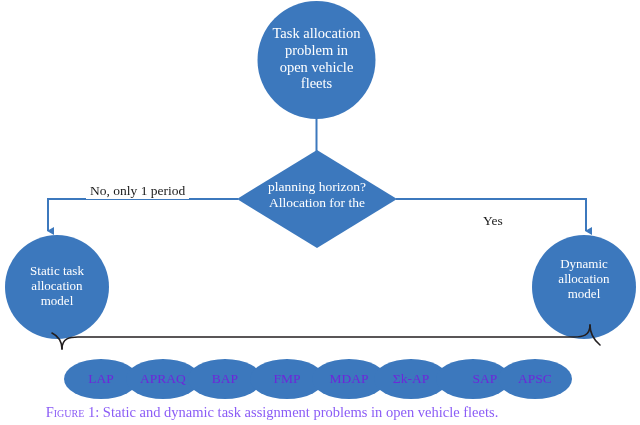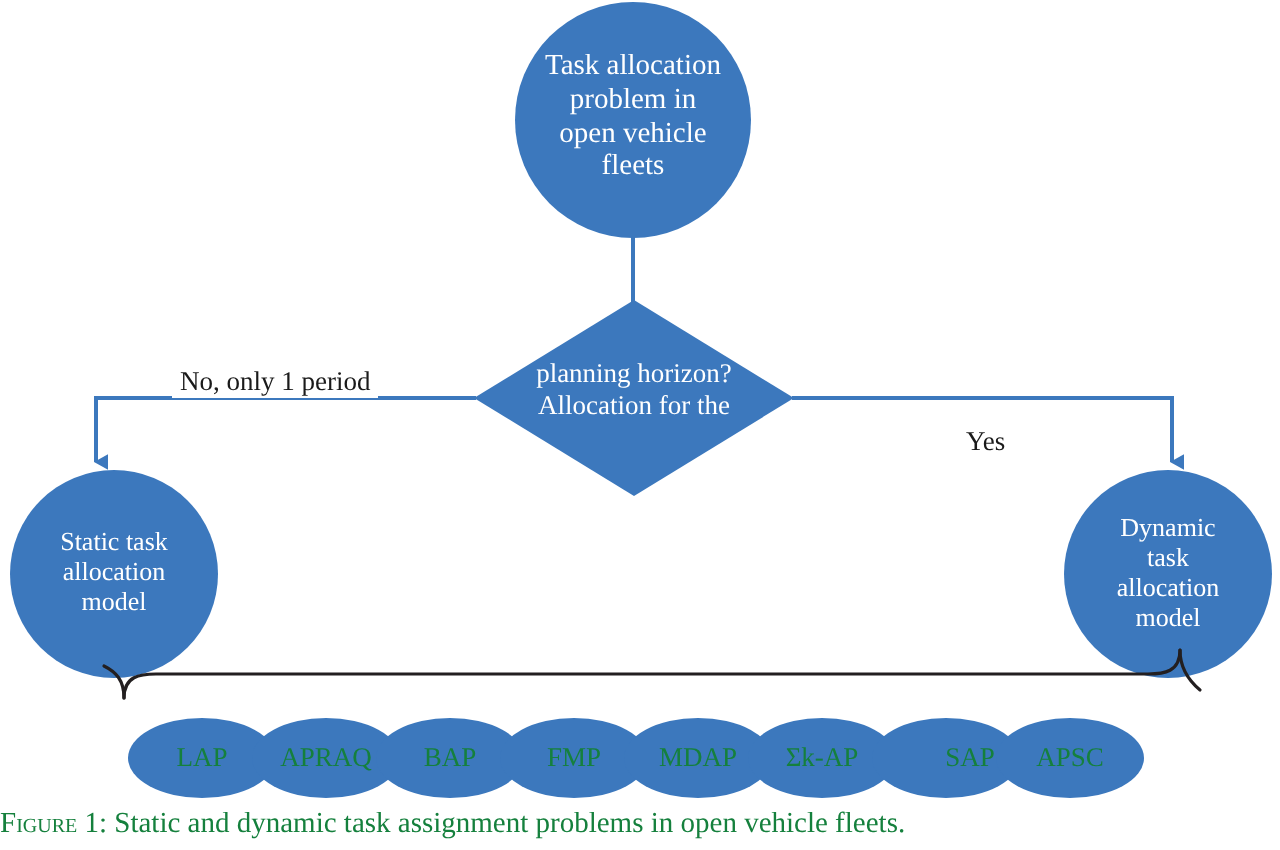--- a/index.html
+++ b/index.html
@@ -10,27 +10,27 @@
     position:absolute;color:#ffffff;text-align:center;
     font-family:"Liberation Serif",serif;line-height:1.16;
     pointer-events:none;
   }
   .edge-label{
     position:absolute;color:#1a1a1a;
     font-family:"Liberation Serif",serif;font-size:13.5px;
     background:#ffffff;padding:0 4px;white-space:nowrap;
   }
   .leaf-label{
-    position:absolute;color:#15803d;text-align:center;
+    position:absolute;color:#6d28d9;text-align:center;
     font-family:"Liberation Serif",serif;font-size:13.5px;
     white-space:nowrap;line-height:1;
   }
   #caption{
     position:absolute;left:0;top:404px;width:544px;
-    color:#15803d;
+    text-align:center;color:#8b5cf6;
     font-family:"Liberation Serif",serif;font-size:14.5px;
     white-space:nowrap;
   }
   #caption .fig{font-variant:small-caps;}
 </style>
 </head>
 <body>
 
 <div id="stage">
 
@@ -84,21 +84,20 @@
   </div>
 
   <div class="node-label" style="left:8px;top:263px;width:98px;font-size:13px;">
     <div>Static task</div>
     <div>allocation</div>
     <div>model</div>
   </div>
 
   <div class="node-label" style="left:535px;top:256px;width:98px;font-size:13px;">
     <div>Dynamic</div>
-    <div>task</div>
     <div>allocation</div>
     <div>model</div>
   </div>
 
   <div class="edge-label" style="left:86px;top:183px;">No, only 1 period</div>
 
   <div class="edge-label" style="left:479px;top:177px;margin-top:36px;">Yes</div>
 
   <div class="leaf-label" style="left:64px;top:372px;width:74px;">LAP</div>
   <div class="leaf-label" style="left:126px;top:372px;width:74px;">APRAQ</div>

